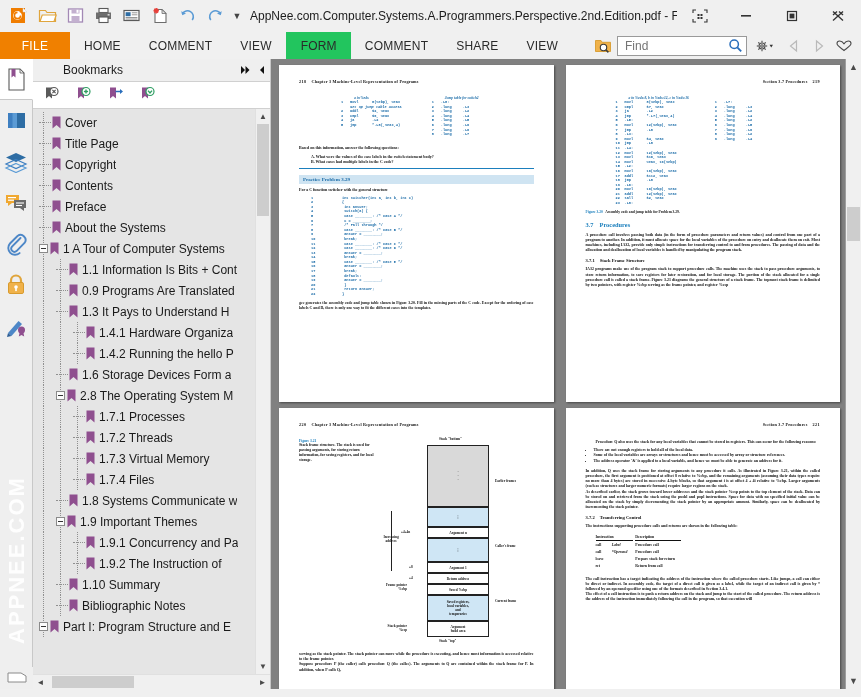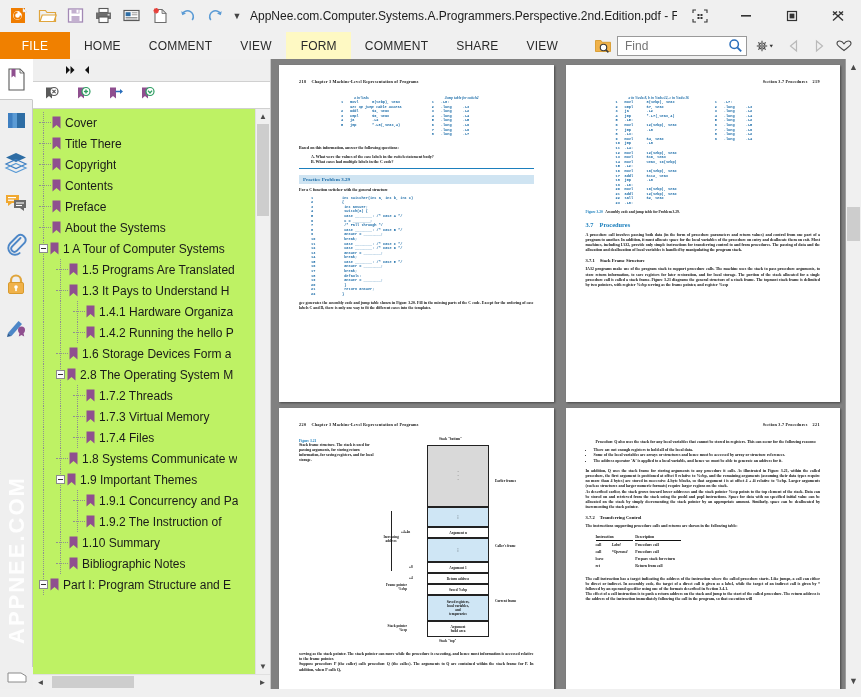--- a/index.html
+++ b/index.html
@@ -82,21 +82,21 @@
     letter-spacing: .3px;
   }
   .tab {
     padding: 0 14px;
     display: flex; align-items: center;
     font-size: 12px;
     color: #2a2a2a;
     letter-spacing: .2px;
   }
   .tab.sel {
-    background: #fef9c3;
+    background: #22c55e;
     padding-left: 15px;
   }
   .ribbon-right {
     margin-left: auto;
     display: flex;
     align-items: center;
     gap: 3px;
     padding-right: 6px;
   }
   .findbox {
@@ -217,21 +217,21 @@
     gap: 10px;
     flex: none;
   }
   .bm-tb-btn { width: 22px; height: 22px; display:flex; align-items:center; justify-content:center; }
 
   .tree-wrap {
     flex: 1;
     display: flex;
     min-height: 0;
     position: relative;
-    background: #bef264;
+    background: #e5e5e5;
   }
   .tree {
     flex: 1;
     overflow: hidden;
     padding-top: 3px;
     position: relative;
   }
   .tnode {
     height: 21px;
     display: flex;
@@ -680,20 +680,21 @@
       <div class="watermark">APPNEE.COM</div>
       <div class="rail-bottom">
         <svg width="22" height="14" viewBox="0 0 22 14">
           <path d="M2 11 h18 v-6 l-5 -3 h-13 z" fill="#ffffff" stroke="#8a8a8a" stroke-width="1"></path>
         </svg>
       </div>
     </div>
 
     <div class="panel">
       <div class="panel-head">
+        <div class="ph-title">Bookmarks</div>
         <div class="ph-btn">
           <svg width="12" height="10" viewBox="0 0 12 10">
             <path d="M1 1 L5 5 L1 9 Z" fill="#111"></path>
               <path d="M5.5 1 L9.5 5 L5.5 9 Z" fill="#111"></path>
           </svg>
         </div>
         <div class="ph-btn">
           <svg width="10" height="10" viewBox="0 0 10 10">
               <path d="M7 1 L3 5 L7 9 Z" fill="#111"></path>
             </svg>
@@ -748,21 +749,21 @@
             </div>
             <div class="tnode">
               <div class="tguide" style="left:10px"></div>
               <div style="width:6px;flex:none"></div>
               <div class="tdash"></div>
               <span class="bmflag">
                 <svg width="9" height="13" viewBox="0 0 9 13">
                   <path d="M0.5 0.5 h8 v12 l-4 -3.6 l-4 3.6 z" fill="#8f4f8f"></path>
                 </svg>
               </span>
-              <span class="tlabel">Title There</span>
+              <span class="tlabel">Title Page</span>
             </div>
             <div class="tnode">
               <div class="tguide" style="left:10px"></div>
               <div style="width:6px;flex:none"></div>
               <div class="tdash"></div>
               <span class="bmflag">
                 <svg width="9" height="13" viewBox="0 0 9 13">
                   <path d="M0.5 0.5 h8 v12 l-4 -3.6 l-4 3.6 z" fill="#8f4f8f"></path>
                 </svg>
               </span>
@@ -815,21 +816,33 @@
             <div class="tnode">
               <div class="tguide" style="left:10px"></div>
               <div class="tguide" style="left:27px"></div>
               <div style="width:23px;flex:none"></div>
               <div class="tdash"></div>
               <span class="bmflag">
                 <svg width="9" height="13" viewBox="0 0 9 13">
                   <path d="M0.5 0.5 h8 v12 l-4 -3.6 l-4 3.6 z" fill="#8f4f8f"></path>
                 </svg>
               </span>
-              <span class="tlabel">1.5 Programs Are Translated</span>
+              <span class="tlabel">1.1 Information Is Bits + Cont</span>
+            </div>
+            <div class="tnode">
+              <div class="tguide" style="left:10px"></div>
+              <div class="tguide" style="left:27px"></div>
+              <div style="width:23px;flex:none"></div>
+              <div class="tdash"></div>
+              <span class="bmflag">
+                <svg width="9" height="13" viewBox="0 0 9 13">
+                  <path d="M0.5 0.5 h8 v12 l-4 -3.6 l-4 3.6 z" fill="#8f4f8f"></path>
+                </svg>
+              </span>
+              <span class="tlabel">0.9 Programs Are Translated</span>
             </div>
             <div class="tnode">
               <div class="tguide" style="left:10px"></div>
               <div class="tguide" style="left:27px"></div>
               <div style="width:23px;flex:none"></div>
               <div class="tdash"></div>
               <span class="bmflag">
                 <svg width="9" height="13" viewBox="0 0 9 13">
                   <path d="M0.5 0.5 h8 v12 l-4 -3.6 l-4 3.6 z" fill="#8f4f8f"></path>
                 </svg>
@@ -878,20 +891,33 @@
               <div class="tguide" style="left:10px"></div>
               <div class="tguide" style="left:27px"></div>
               <div style="width:23px;flex:none"></div>
               <div class="texp"></div>
               <span class="bmflag">
                 <svg width="9" height="13" viewBox="0 0 9 13">
                   <path d="M0.5 0.5 h8 v12 l-4 -3.6 l-4 3.6 z" fill="#8f4f8f"></path>
                 </svg>
               </span>
               <span class="tlabel">2.8 The Operating System M</span>
+            </div>
+            <div class="tnode">
+              <div class="tguide" style="left:10px"></div>
+              <div class="tguide" style="left:27px"></div>
+              <div class="tguide" style="left:44px"></div>
+              <div style="width:40px;flex:none"></div>
+              <div class="tdash"></div>
+              <span class="bmflag">
+                <svg width="9" height="13" viewBox="0 0 9 13">
+                  <path d="M0.5 0.5 h8 v12 l-4 -3.6 l-4 3.6 z" fill="#8f4f8f"></path>
+                </svg>
+              </span>
+              <span class="tlabel">1.7.1 Processes</span>
             </div>
             <div class="tnode">
               <div class="tguide" style="left:10px"></div>
               <div class="tguide" style="left:27px"></div>
               <div class="tguide" style="left:44px"></div>
               <div style="width:40px;flex:none"></div>
               <div class="tdash"></div>
               <span class="bmflag">
                 <svg width="9" height="13" viewBox="0 0 9 13">
                   <path d="M0.5 0.5 h8 v12 l-4 -3.6 l-4 3.6 z" fill="#8f4f8f"></path>

